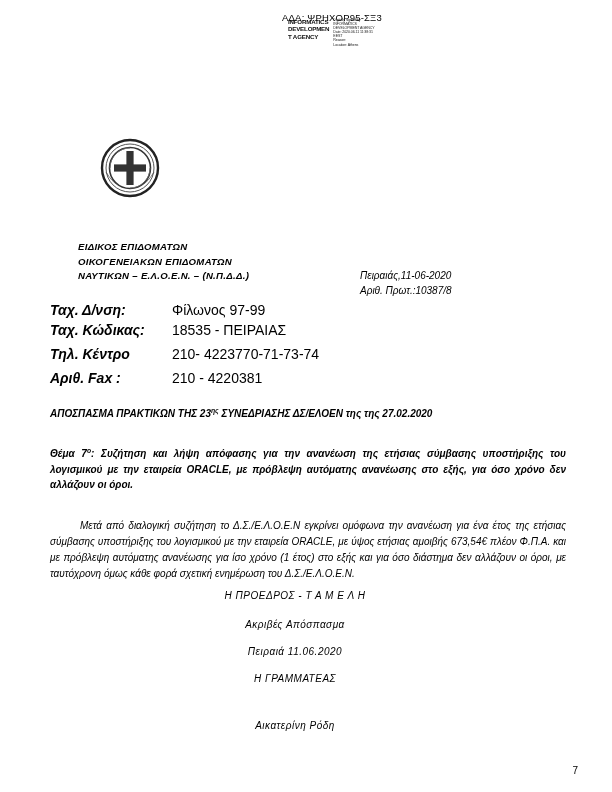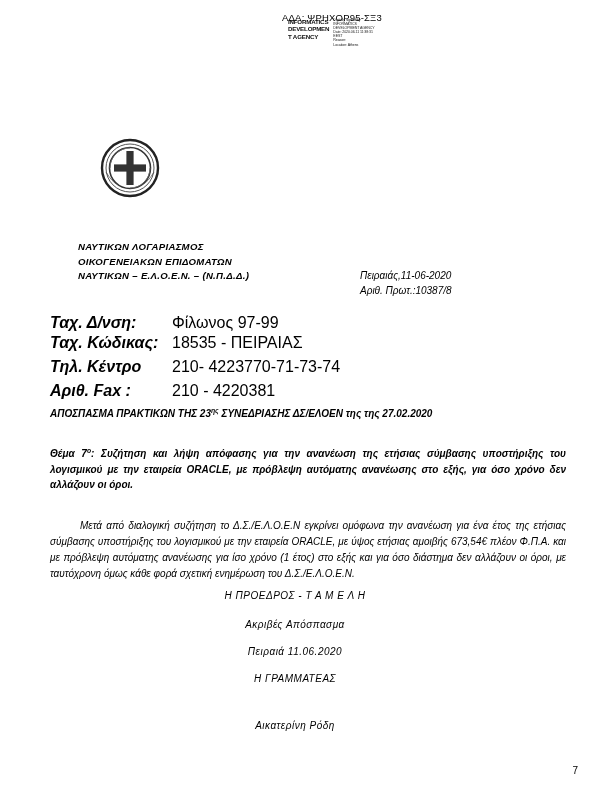--- a/index.html
+++ b/index.html
@@ -88,24 +88,24 @@
     left: 360px;
     width: 230px;
     font-size: 10px;
     line-height: 15px;
     font-style: italic;
   }
 
   
   .contacts {
     position: absolute;
-    top: 316px;
+    top: 303px;
     left: 50px;
     width: 520px;
-    font-size: 16px;
+    font-size: 14px;
     line-height: 14px;
   }
   .crow {
     display: flex;
     margin-bottom: 6px;
   }
   .crow .lbl {
     width: 122px;
     font-style: italic;
     font-weight: bold;
@@ -216,21 +216,21 @@
         <path d="M30 50 A20 20 0 0 0 50 30"></path>
       </g>
       <g stroke="#444" stroke-width="0.7" fill="none">
         <path d="M6 34 q6 10 12 13"></path>
         <path d="M54 34 q-6 10 -12 13"></path>
       </g>
     </svg>
   </div>
 
   <div class="org">
-    <div>ΝΑΥΤΙΚΩΝ ΛΟΓΑΡΙΑΣΜΟΣ</div>
+    <div>ΕΙΔΙΚΟΣ ΕΠΙΔΟΜΑΤΩΝ</div>
     <div>ΟΙΚΟΓΕΝΕΙΑΚΩΝ ΕΠΙΔΟΜΑΤΩΝ</div>
     <div>ΝΑΥΤΙΚΩΝ – Ε.Λ.Ο.Ε.Ν. – (Ν.Π.Δ.Δ.)</div>
   </div>
 
   <div class="placedate">
     <div>Πειραιάς,11-06-2020</div>
     <div>Αριθ. Πρωτ.:10387/8</div>
   </div>
 
   <div class="contacts">

